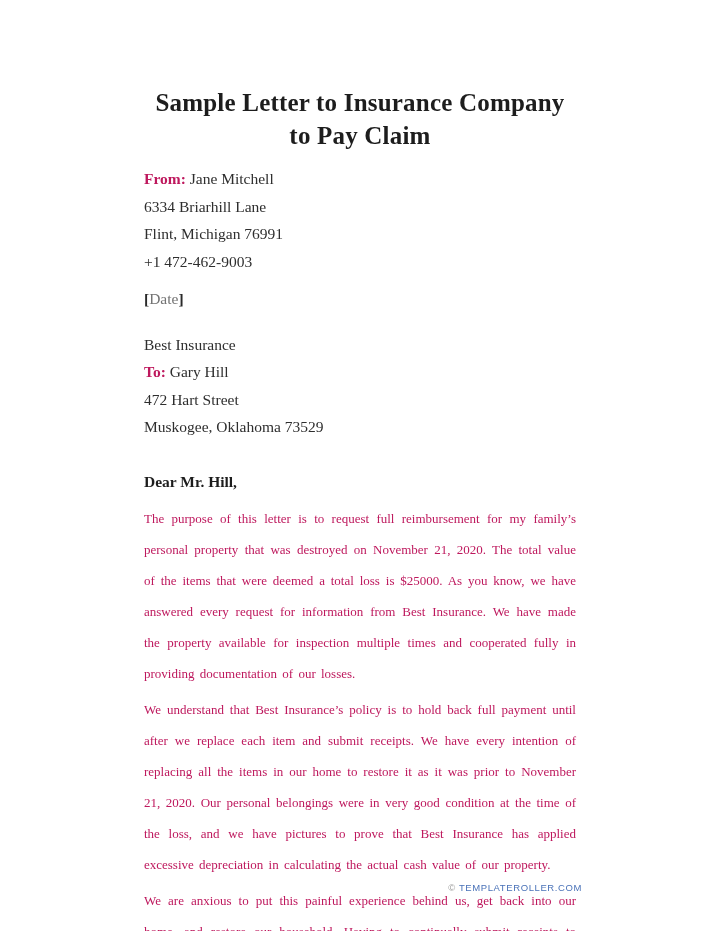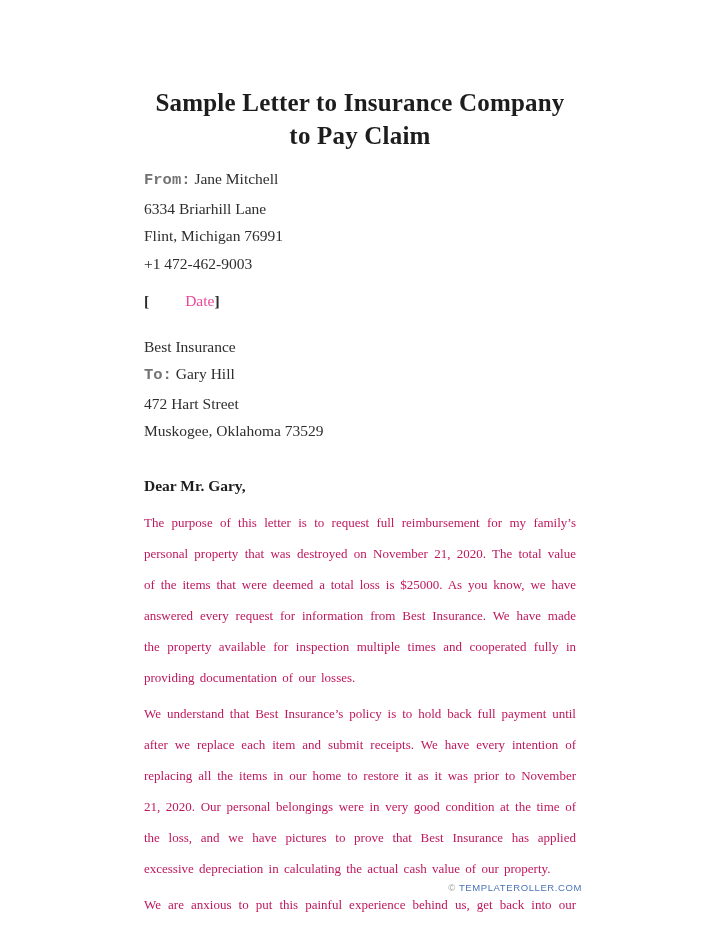--- a/index.html
+++ b/index.html
@@ -26,28 +26,28 @@
     letter-spacing: 0.2px;
   }
   .doc-title span { display: block; }
   .hblock { margin-top: 13px; }
   .hblock p {
     margin: 0;
     font-size: 15.5px;
     line-height: 27.5px;
     color: #2e2e2e;
   }
-  .hblock p strong { color: #737373; font-family: Liberation Mono, monospace; }
+  .hblock p strong { color: #be185d; }
   .date-line {
     margin: 10px 0 0 0;
     font-size: 15.5px;
     line-height: 27.5px;
   }
   .date-line .bracket { color: #2a2a2a; font-weight: bold; }
-  .date-line .date-grey { color: #ec4899; padding-left: 36px; }
+  .date-line .date-grey { color: #737373; }
   .to-block { margin-top: 18px; }
   .salutation {
     margin: 30px 0 10px 0;
     font-size: 15.5px;
     font-weight: bold;
     line-height: 22.5px;
     color: #1d1d1d;
   }
   .body-par {
     margin: 5px 0 0 0;
@@ -97,21 +97,21 @@
 
     <p class="date-line"><span class="bracket">[</span><span class="date-grey">Date</span><span class="bracket">]</span></p>
 
     <div class="hblock to-block">
       <p>Best Insurance</p>
       <p><strong>To:</strong> <span>Gary Hill</span></p>
       <p>472 Hart Street</p>
       <p>Muskogee, Oklahoma 73529</p>
     </div>
 
-    <p class="salutation">Dear Mr. Gary,</p>
+    <p class="salutation">Dear Mr. Hill,</p>
 
     <p class="body-par">The purpose of this letter is to request full reimbursement for my family’s personal property that was destroyed on November 21, 2020. The total value of the items that were deemed a total loss is $25000. As you know, we have answered every request for information from Best Insurance. We have made the property available for inspection multiple times and cooperated fully in providing documentation of our losses.</p>
     <p class="body-par">We understand that Best Insurance’s policy is to hold back full payment until after we replace each item and submit receipts. We have every intention of replacing all the items in our home to restore it as it was prior to November 21, 2020. Our personal belongings were in very good condition at the time of the loss, and we have pictures to prove that Best Insurance has applied excessive depreciation in calculating the actual cash value of our property.</p>
     <p class="body-par">We are anxious to put this painful experience behind us, get back into our home, and restore our household. Having to continually submit receipts to your company and wait</p>
 
   </div>
 
   <div class="footer">
     <span class="copy">©</span><span class="site-link">TEMPLATEROLLER.COM</span>
   </div>

